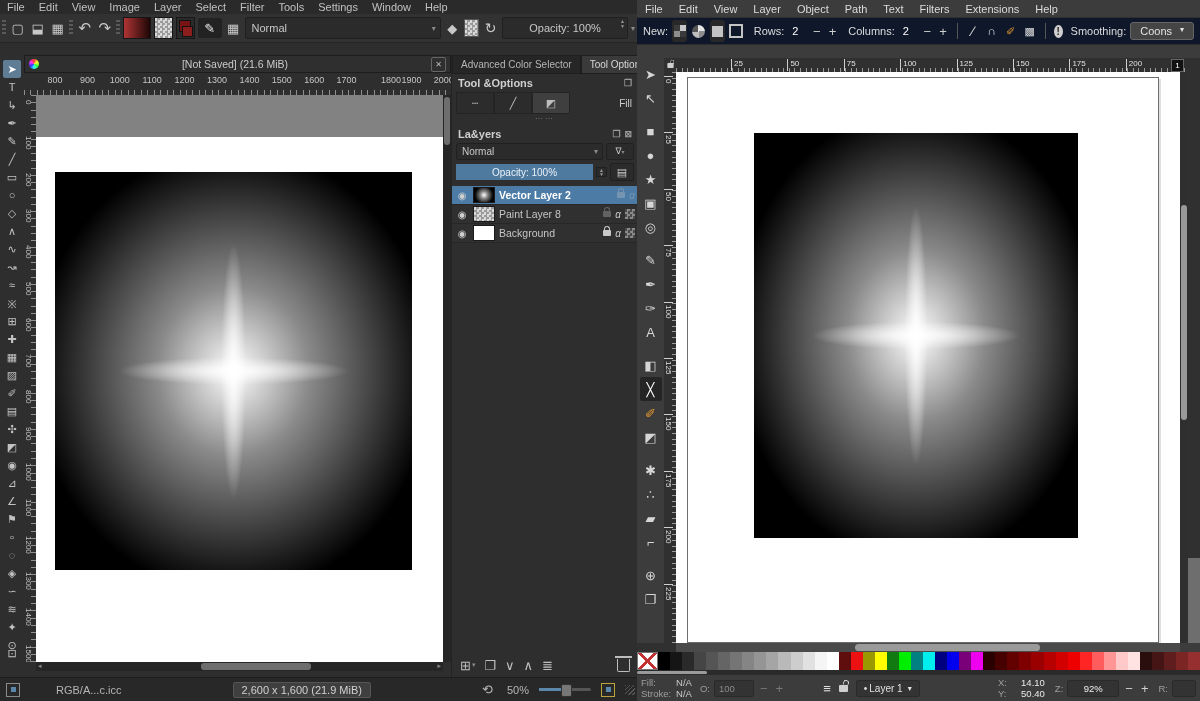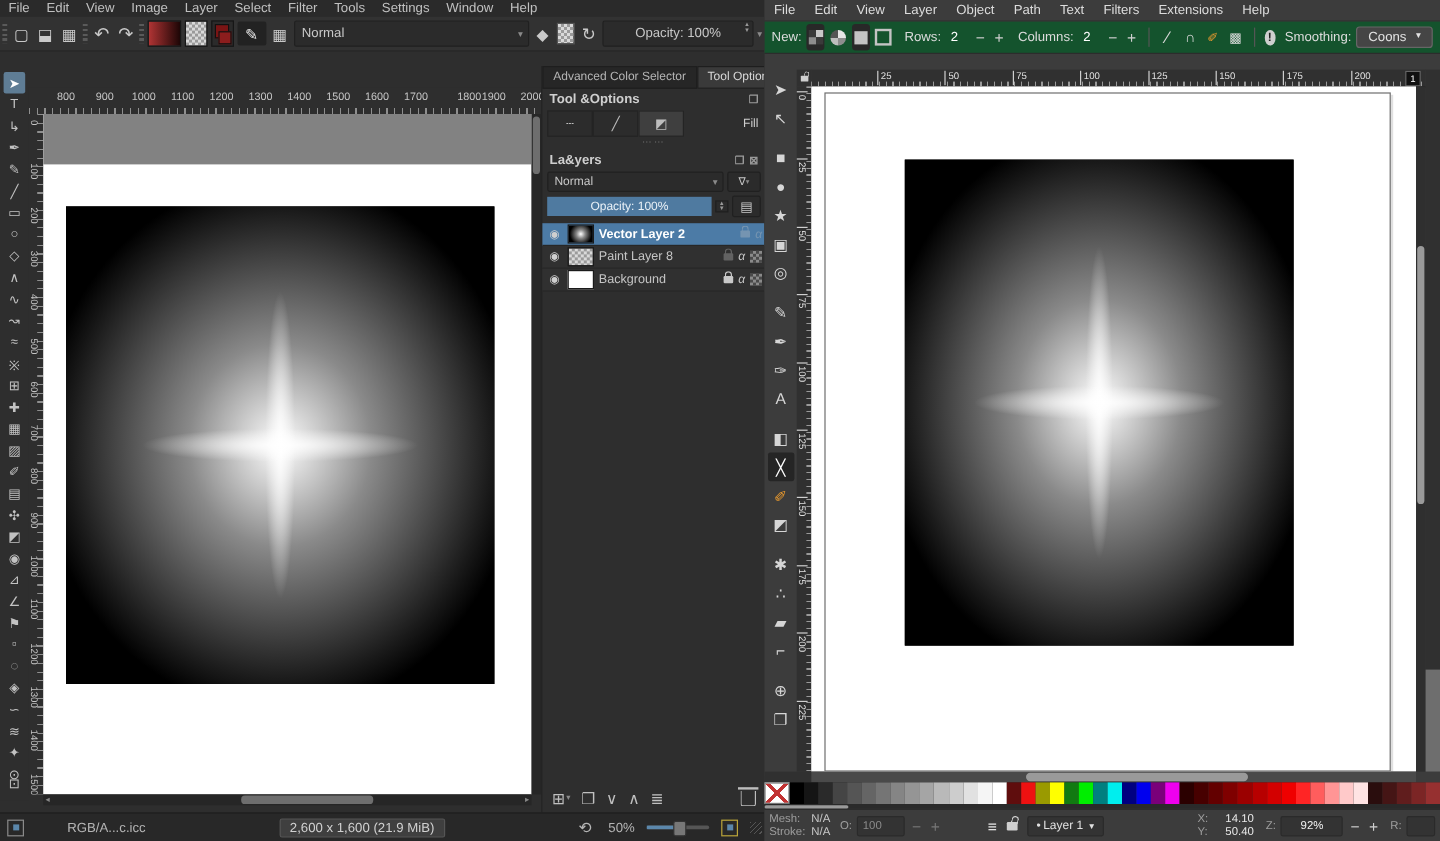--- a/index.html
+++ b/index.html
@@ -76,21 +76,21 @@
   .slider-line .handle{position:absolute;left:42%;top:-4px;width:9px;height:11px;background:#777;border:1px solid #333;border-radius:2px}
   .sq-icon{width:12px;height:12px;border:1px solid #8a8a8a;display:flex;align-items:center;justify-content:center}
   .sq-icon::before{content:"";width:5px;height:5px;background:#5b87ab}
   .grip-corner{width:10px;height:10px;background:repeating-linear-gradient(135deg,#555 0 1px,transparent 1px 3px)}
 
   
   #inkscape{left:637px;width:563px;background:#3c3c3c}
   .i-title{height:14px;background:#2a6ca4;color:#fff;font:bold 11px "DejaVu Sans Mono",monospace;line-height:14px;padding-left:6px}
   .i-menu{height:17px;background:#3c3c3c;border-bottom:1px solid #303030;display:flex;align-items:center}
   .i-menu .mi{padding:0 8px;font-size:11px;color:#dcdcdc}
-  .i-ctrl{height:26px;background:#14532d;border-bottom:1px solid #2c2c2c;display:flex;align-items:center;gap:4px;padding:0 6px;font-size:11px;color:#dcdcdc}
+  .i-ctrl{height:26px;background:#0f172a;border-bottom:1px solid #2c2c2c;display:flex;align-items:center;gap:4px;padding:0 6px;font-size:11px;color:#dcdcdc}
   .ibtn{width:22px;height:22px;border-radius:3px;display:flex;align-items:center;justify-content:center}
   .ibtn.pressed{background:#282828}
   .mesh2x2{width:12px;height:12px;display:grid;grid-template-columns:1fr 1fr}
   .mesh2x2 i:nth-child(1){background:#3a3a3a}.mesh2x2 i:nth-child(2){background:#c8c8c8}
   .mesh2x2 i:nth-child(3){background:#8d8d8d}.mesh2x2 i:nth-child(4){background:#3a3a3a}
   .conic{width:13px;height:13px;border-radius:50%;background:conic-gradient(#e6e6e6 0 25%,#8d8d8d 0 50%,#bdbdbd 0 75%,#555 0)}
   .fillsq{width:11px;height:11px;background:#c4c4c4}
   .strokesq{width:10px;height:10px;border:2px solid #c4c4c4}
   .stepper{font-size:13px;color:#cfcfcf;padding:0 2px}
   .vsep{width:1px;height:16px;background:#555;margin:0 4px}
@@ -167,20 +167,27 @@
     <span class="combo" style="width:146px;height:20px;justify-content:center;position:relative">
       <span>Opacity: 100%</span>
       <span class="abs" style="right:2px;top:1px;display:flex;flex-direction:column;font-size:5px;line-height:5px;color:#999">
         <span>▲</span>
         <span>▼</span>
       </span>
     </span>
     <span style="color:#8a8a8a;font-size:8px">▾</span>
   </div>
 
+  <div class="abs k-tabbar" style="left:24px;top:55px;width:427px;height:18px">
+    <div class="k-tab">
+      <span class="colorwheel"></span>
+      <span style="flex:1;text-align:center;font-size:10.5px;color:#cacaca">[Not Saved] (21.6 MiB)</span>
+      <span class="closebox">✕</span>
+    </div>
+  </div>
 
   <div class="abs ruler hruler-k" style="left:24px;top:73px;width:427px;height:22px">
 
   <span class="hlab" style="left: 31px;">800</span>
       <span class="hlab" style="left: 63.4px;">900</span>
       <span class="hlab" style="left: 95.8px;">1000</span>
       <span class="hlab" style="left: 128.2px;">1100</span>
       <span class="hlab" style="left: 160.6px;">1200</span>
       <span class="hlab" style="left: 193px;">1300</span>
       <span class="hlab" style="left: 225.4px;">1400</span>
@@ -552,21 +559,21 @@
         <span class="pal" style="background: rgb(123, 37, 37);"></span>
         <span class="pal" style="background: rgb(150, 48, 48);"></span>
       </span>
   </div>
   <div class="abs" style="left:0;top:670px;width:563px;height:5px;background:#2a2a2a">
     <span class="i-scroll-thumb" style="left:0;top:1px;height:3px;width:70px"></span>
   </div>
 
   <div class="i-status">
     <div class="fs-grid">
-      <span style="color:#9e9e9e">Mesh:</span>
+      <span style="color:#9e9e9e">Fill:</span>
       <span>N/A</span>
       <span style="color:#9e9e9e">Stroke:</span>
       <span>N/A</span>
     </div>
     <span style="color:#9e9e9e;margin-left:4px">O:</span>
     <span class="field" style="width:30px;color:#8a8a8a">100</span>
     <span class="stepper" style="color:#777">−</span>
     <span class="stepper" style="color:#777">+</span>
     <span style="width:30px"></span>
     <span style="font-size:13px;color:#e0e0e0">≡</span>

